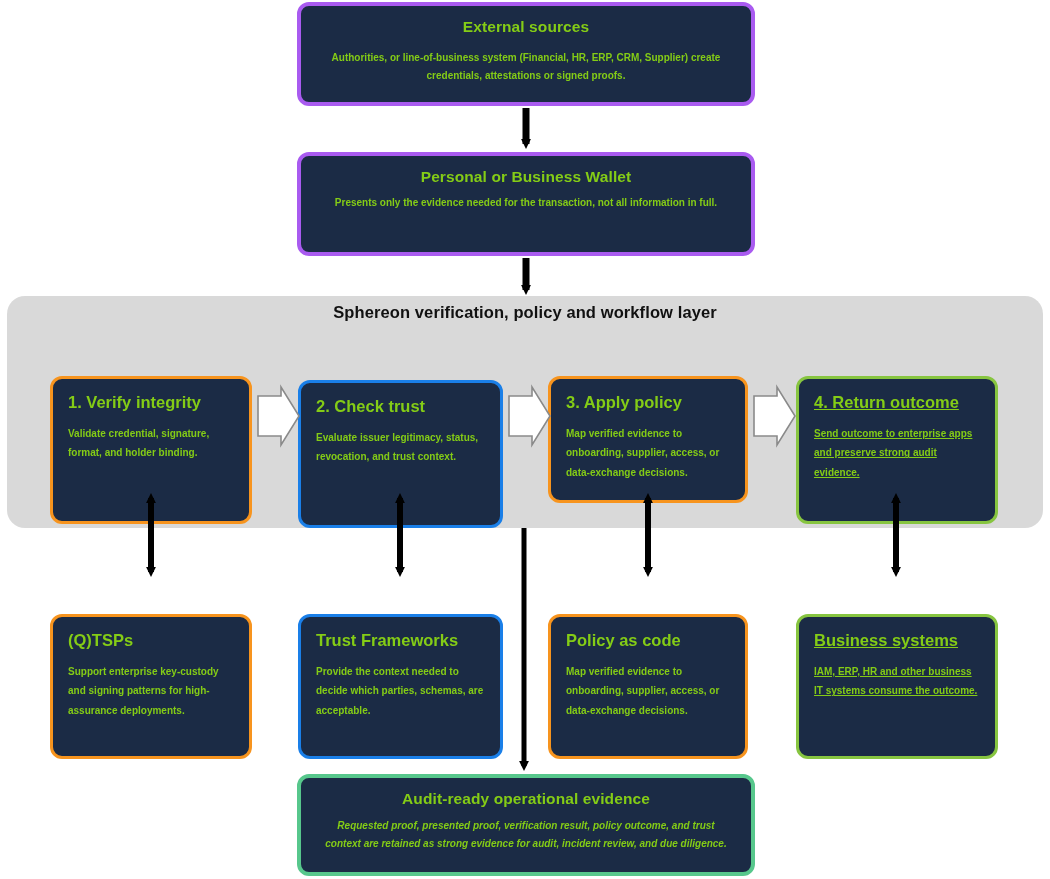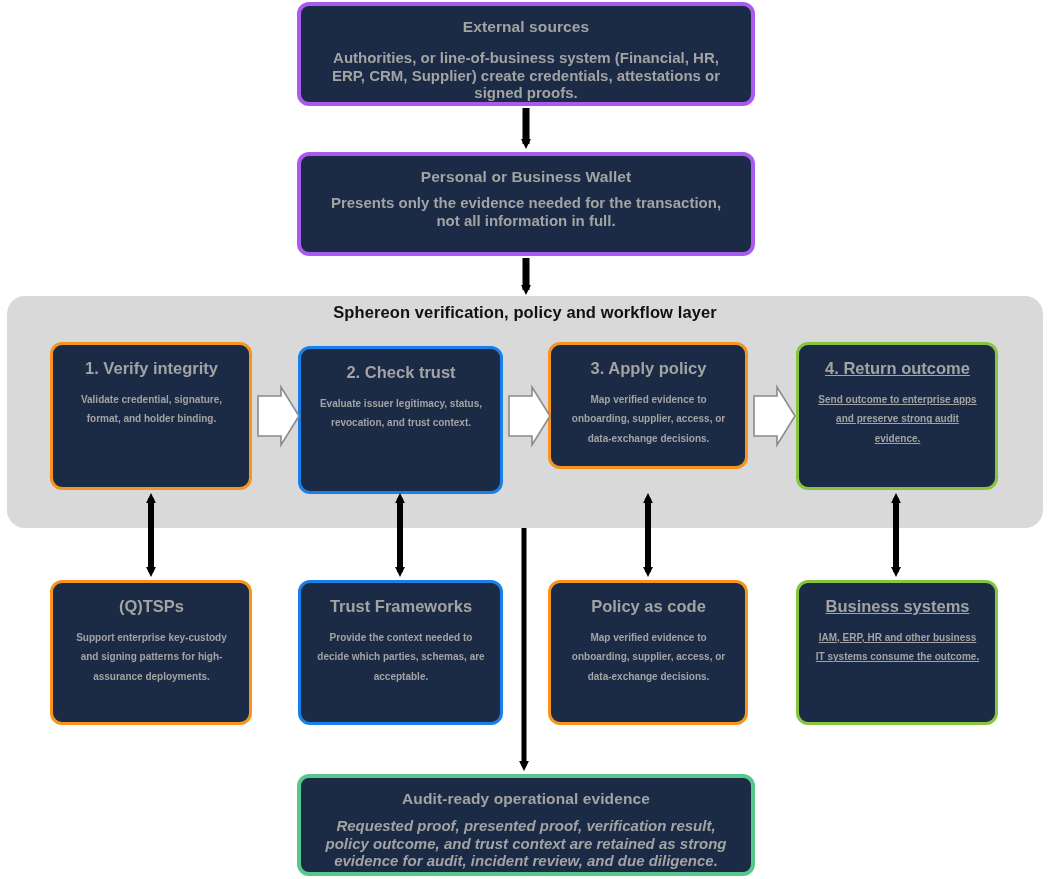--- a/index.html
+++ b/index.html
@@ -21,46 +21,46 @@
     height: 879px;
   }
 
   
   .card {
     position: absolute;
     box-sizing: border-box;
     background: #1b2b45;
     border-radius: 12px;
     border-style: solid;
-    color: #a3a3a3;
+    color: #84cc16;
     overflow: hidden;
   }
   .card.purple { border-color: #a95bf0; border-width: 4px; }
   .card.orange { border-color: #f7941e; border-width: 3px; }
   .card.blue   { border-color: #1a7fe8; border-width: 3px; }
   .card.lime   { border-color: #87c540; border-width: 3px; text-decoration: underline; }
   .card.mint   { border-color: #57c78c; border-width: 4px; }
 
   
   .card.centered { text-align: center; }
   .card.centered .card-title {
     font-size: 15.5px;
     font-weight: bold;
     letter-spacing: .1px;
     margin: 0;
   }
   .card.centered .card-body {
-    font-size: 15px;
+    font-size: 10px;
     line-height: 17.5px;
     margin: 0;
     font-weight: 600;
   }
 
   
-  .card.lefty { text-align: center; padding: 13px 14px 10px 15px; }
+  .card.lefty { text-align: left; padding: 13px 14px 10px 15px; margin-top: 34px; }
   .card.lefty .card-title {
     font-size: 16.5px;
     font-weight: bold;
     margin: 0 0 12px 0;
     line-height: 20px;
   }
   .card.lefty .card-body {
     font-size: 10px;
     line-height: 19.4px;
     margin: 0;

